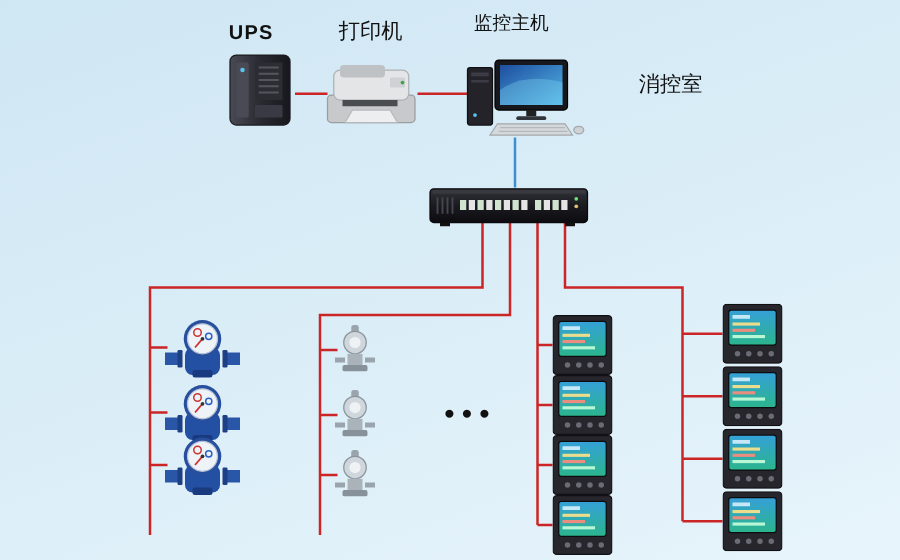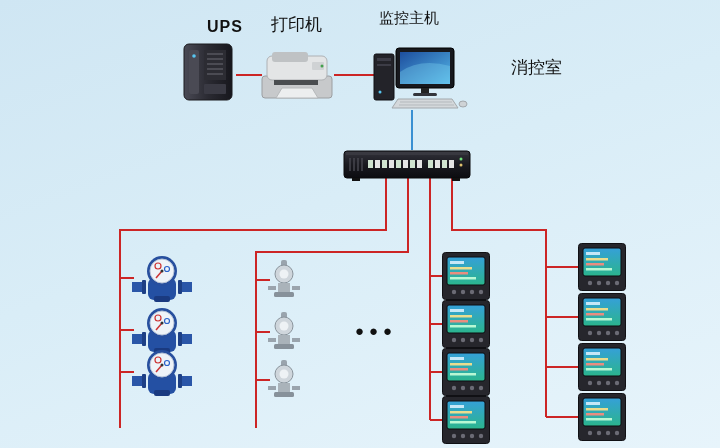--- a/index.html
+++ b/index.html
@@ -6,21 +6,21 @@
   html,body{margin:0;padding:0;}
   .stage{
     position:relative;
     width:720px;height:448px;
     overflow:hidden;
     background:linear-gradient(160deg,#cfe6f3 0%,#d9edf7 45%,#e7f4fb 100%);
     font-family:"Liberation Sans","DejaVu Sans",sans-serif;
   }
   .stage svg.layer{position:absolute;left:0;top:0;width:720px;height:448px;}
   .label{position:absolute;color:#111;font-weight:400;white-space:nowrap;}
-  .label-ups{left:183px;top:18px;font-size:16px;letter-spacing:1px;font-weight:600;margin-left:24px;}
+  .label-ups{left:183px;top:18px;font-size:16px;letter-spacing:1px;font-weight:600;}
   .label-printer{left:271px;top:13px;font-size:17px;}
   .label-host{left:379px;top:9px;font-size:15px;}
   .label-room{left:511px;top:56px;font-size:17px;text-align:center;}
   .ellipsis{position:absolute;left:350px;top:322px;width:52px;text-align:center;
     font-size:15px;letter-spacing:5px;color:#111;font-weight:700;}
 </style>
 </head>
 <body>
 
 <div class="stage">

